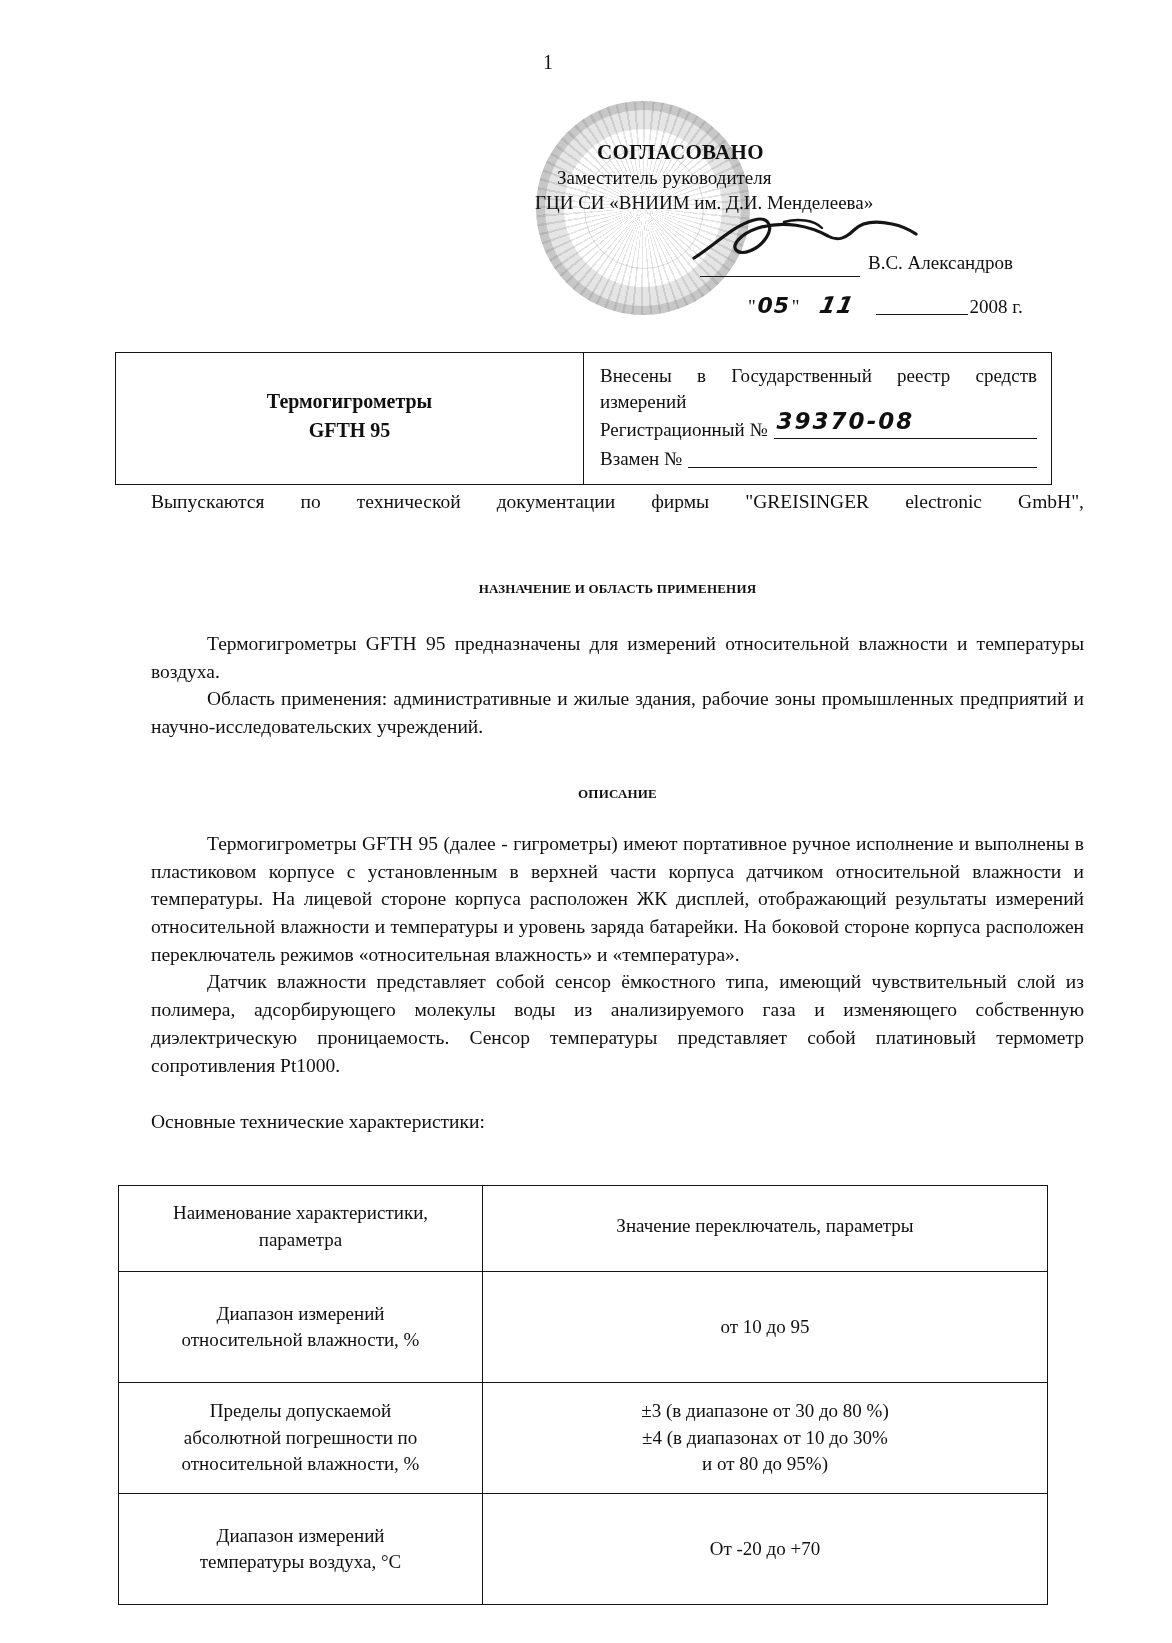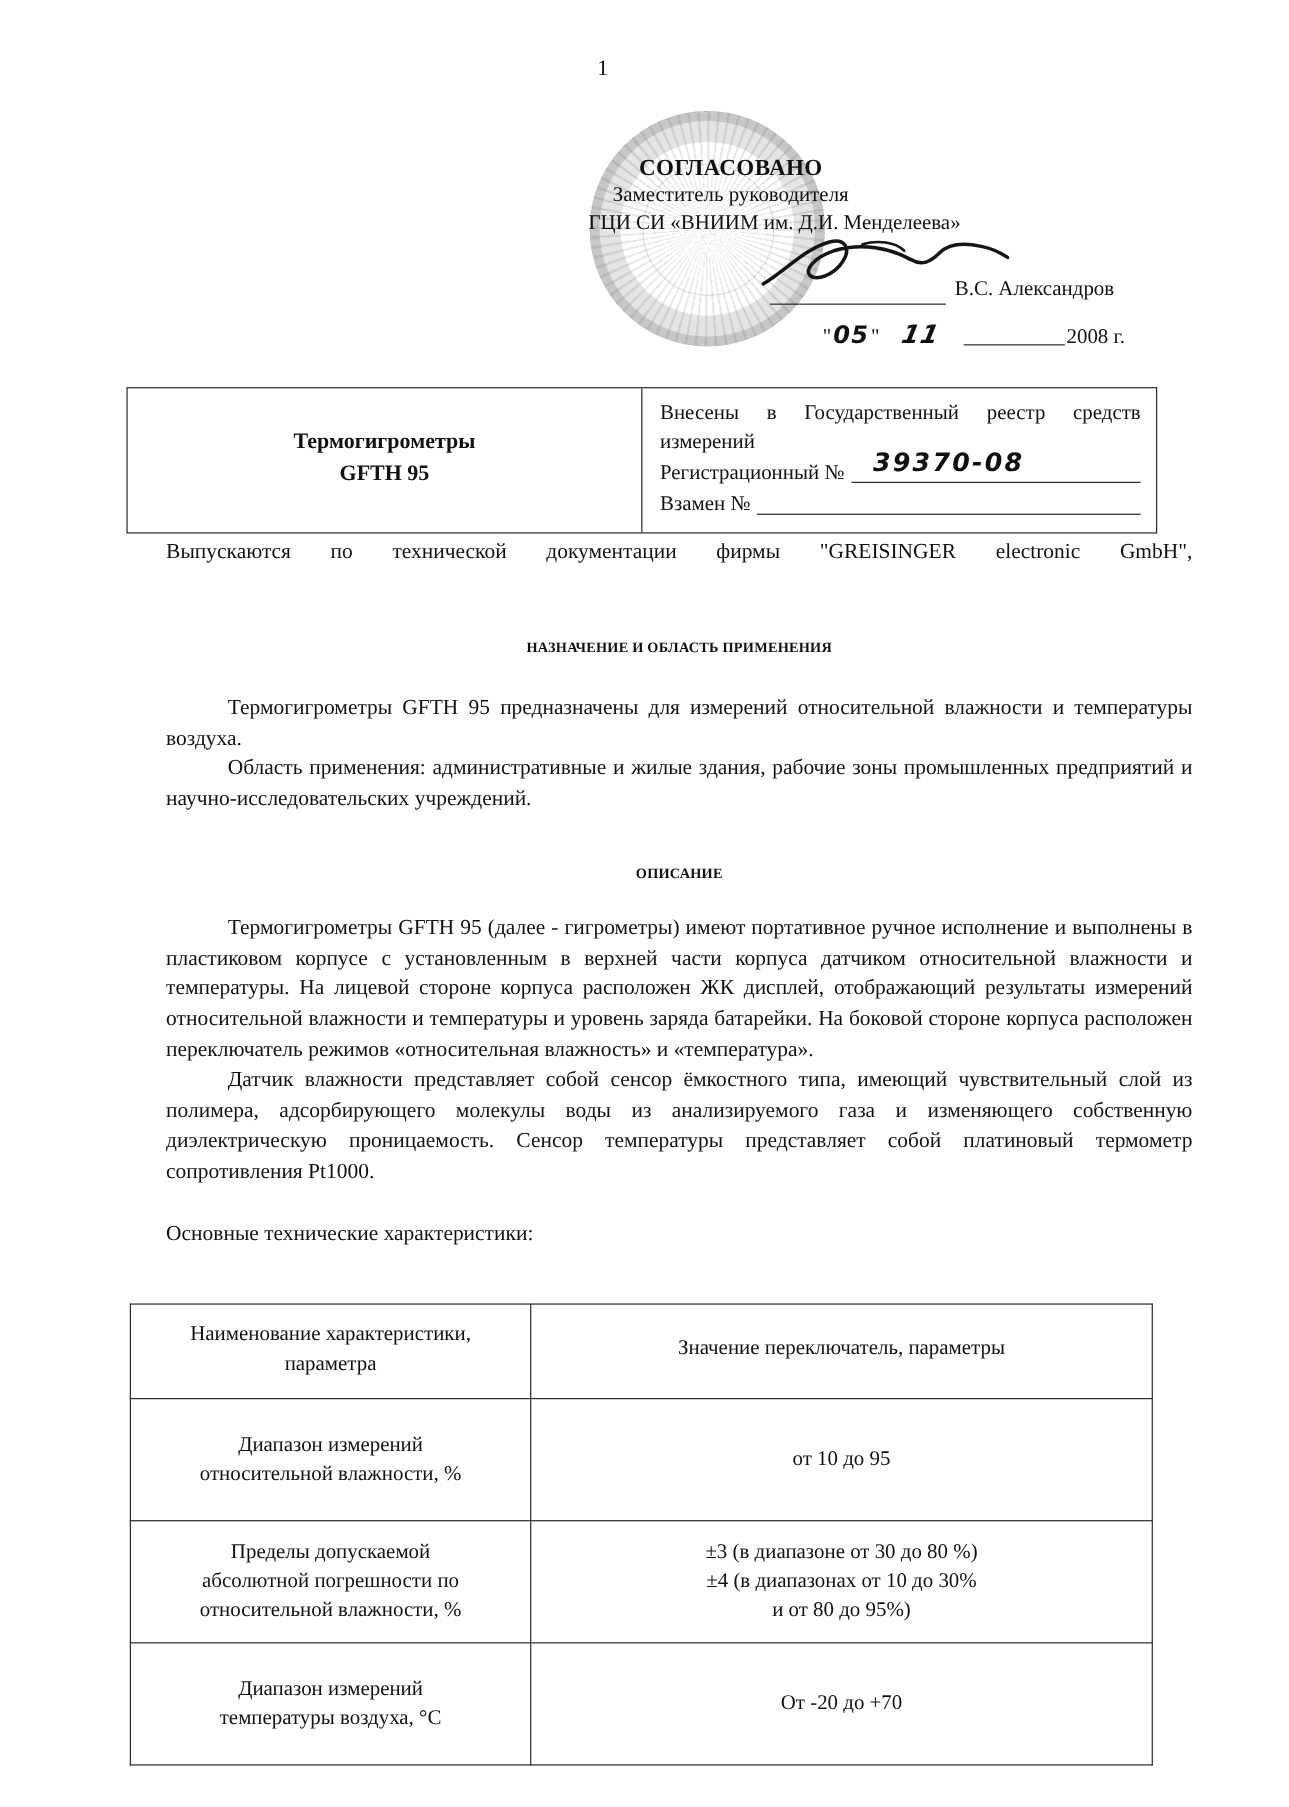--- a/index.html
+++ b/index.html
@@ -34,21 +34,21 @@
   .approval-block {
     position: absolute;
     left: 535px;
     top: 140px;
     width: 520px;
   }
   .approval-title {
     font-weight: bold;
     font-size: 21px;
     letter-spacing: .3px;
-    margin-left: 46px;
+    margin-left: 62px;
   }
   .approval-line {
     font-size: 19px;
     line-height: 1.32;
     white-space: nowrap;
   }
   .approval-line.l1 { margin-left: 22px; }
   .approval-line.l2 { margin-left: 0px; }
 
   
@@ -195,21 +195,21 @@
   .reg-fieldline .lbl { flex: none; }
   .reg-fieldline .fill {
     flex: 1;
     border-bottom: 1.5px solid #141414;
     margin-left: 6px;
     height: 21px;
     position: relative;
   }
   .reg-number {
     position: absolute;
-    left: 20px;
+    left: 3px;
     bottom: 1px;
     font-family: "DejaVu Sans", sans-serif;
     font-size: 23px;
     letter-spacing: 2px;
     white-space: nowrap;
   }
 
   
   .body-text {
     position: absolute;

